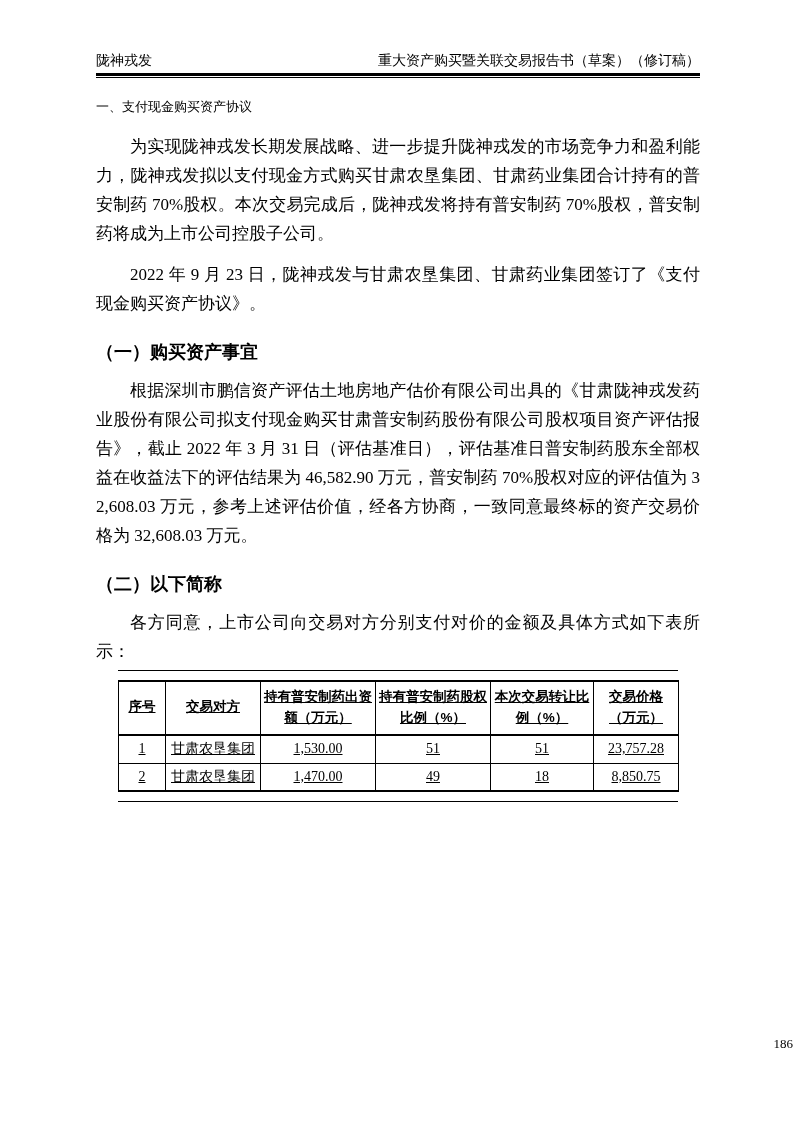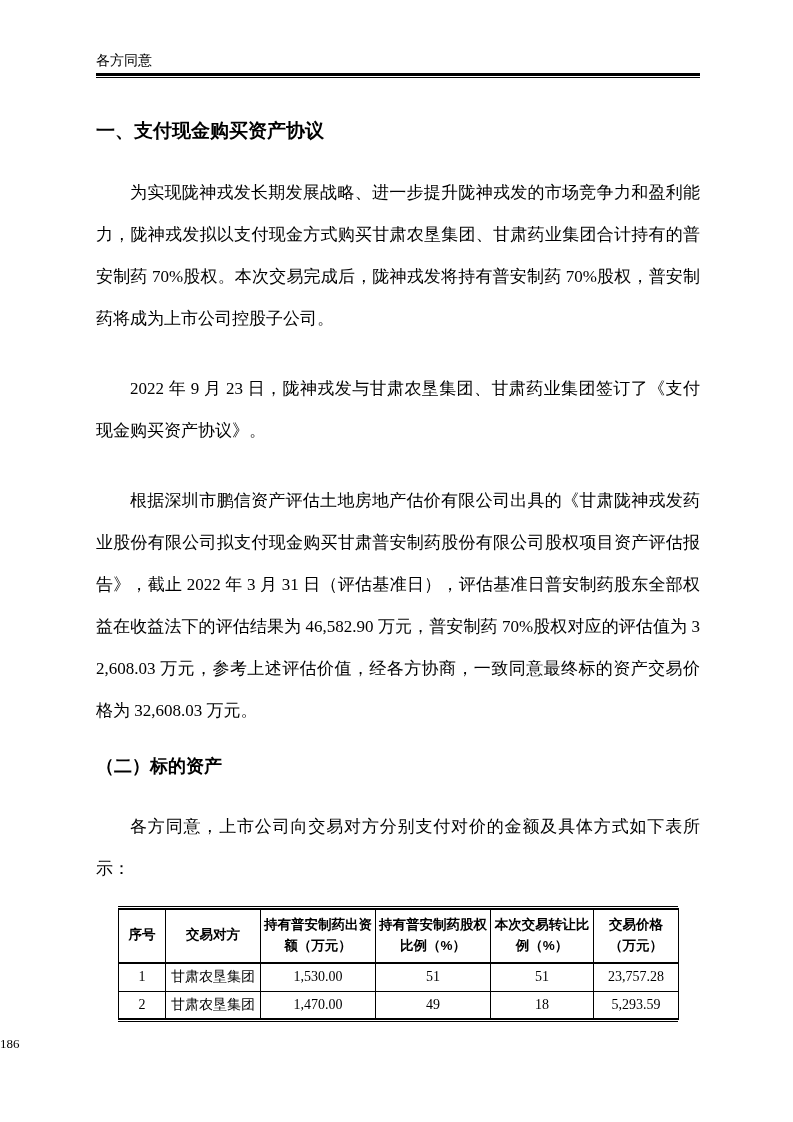--- a/index.html
+++ b/index.html
@@ -26,46 +26,47 @@
   }
   h1.doc-title {
     margin:32px 0 0;
     text-align:center;
     font-family:"Liberation Sans","DejaVu Sans",sans-serif;
     font-weight:bold;
     font-size:22px; line-height:30px;
     letter-spacing:1px;
   }
   h2.sec {
-    margin:40px 0 0;
+    margin:16px 0 0;
     font-family:"Liberation Sans","DejaVu Sans",sans-serif;
-    font-weight:bold;
-    font-size:19px; line-height:26px;
+    font-weight:normal;
+    font-size:13px; line-height:26px;
   }
   h3.sub {
     margin:22px 0 0;
     font-family:"Liberation Sans","DejaVu Sans",sans-serif;
     font-weight:bold;
     font-size:18px; line-height:24px;
   }
   p.body {
-    margin:28px 0 0;
+    margin:12px 0 0;
     font-size:17px;
-    line-height:42px;
+    line-height:29px;
     text-align:justify;
     text-indent:2em;
     word-break:break-all;
     font-family:Liberation Serif, serif;
   }
   .table-wrap {
     width:560px;
-    margin:16px auto 0;
+    margin:4px auto 0;
     border-top:1px solid #000;
     border-bottom:1px solid #000;
-    padding:1px 0;
+    padding:9px 0;
+    text-decoration:underline;
   }
   table.pay {
     width:100%;
     border-collapse:collapse;
     table-layout:fixed;
     border-top:2px solid #000;
     border-bottom:2px solid #000;
   }
   table.pay th {
     font-family:"Liberation Sans","DejaVu Sans",sans-serif;
@@ -85,47 +86,49 @@
   .col-no    { width:47px; }
   .col-party { width:95px; }
   .col-cap   { width:115px; }
   .col-eq    { width:115px; }
   .col-trans { width:103px; }
   .col-price { width:85px; }
   .footer {
     position:absolute;
     left:0; right:0;
     top:1036px;
-    text-align:left;
+    text-align:right;
     font-size:13px;
   }
 </style>
 </head>
 <body>
 
 <div class="page">
 
   <header>
     <div class="hrow">
-      <span>各方同意</span>
+      <span>陇神戎发</span>
+      <span>重大资产购买暨关联交易报告书（草案）（修订稿）</span>
     </div>
     <div class="header-rule"></div>
   </header>
 
   <main>
 
     <h2 class="sec">一、支付现金购买资产协议</h2>
 
     <p class="body">为实现陇神戎发长期发展战略、进一步提升陇神戎发的市场竞争力和盈利能力，陇神戎发拟以支付现金方式购买甘肃农垦集团、甘肃药业集团合计持有的普安制药 70%股权。本次交易完成后，陇神戎发将持有普安制药 70%股权，普安制药将成为上市公司控股子公司。</p>
     <p class="body">2022 年 9 月 23 日，陇神戎发与甘肃农垦集团、甘肃药业集团签订了《支付现金购买资产协议》。</p>
 
+    <h3 class="sub">（一）购买资产事宜</h3>
 
     <p class="body">根据深圳市鹏信资产评估土地房地产估价有限公司出具的《甘肃陇神戎发药业股份有限公司拟支付现金购买甘肃普安制药股份有限公司股权项目资产评估报告》，截止 2022 年 3 月 31 日（评估基准日），评估基准日普安制药股东全部权益在收益法下的评估结果为 46,582.90 万元，普安制药 70%股权对应的评估值为 32,608.03 万元，参考上述评估价值，经各方协商，一致同意最终标的资产交易价格为 32,608.03 万元。</p>
 
-    <h3 class="sub">（二）标的资产</h3>
+    <h3 class="sub">（二）以下简称</h3>
 
     <p class="body">各方同意，上市公司向交易对方分别支付对价的金额及具体方式如下表所示：</p>
 
     <div class="table-wrap">
       <table class="pay">
         <colgroup>
           <col class="col-no">
             <col class="col-party">
             <col class="col-cap">
           <col class="col-eq">
@@ -150,21 +153,21 @@
             <td>51</td>
             <td>51</td>
             <td>23,757.28</td>
           </tr>
           <tr>
             <td>2</td>
             <td>甘肃农垦集团</td>
             <td>1,470.00</td>
             <td>49</td>
             <td>18</td>
-            <td>5,293.59</td>
+            <td>8,850.75</td>
           </tr>
         </tbody>
       </table>
     </div>
   </main>
 
   <footer class="footer">
     <span>186</span>
   </footer>
 

